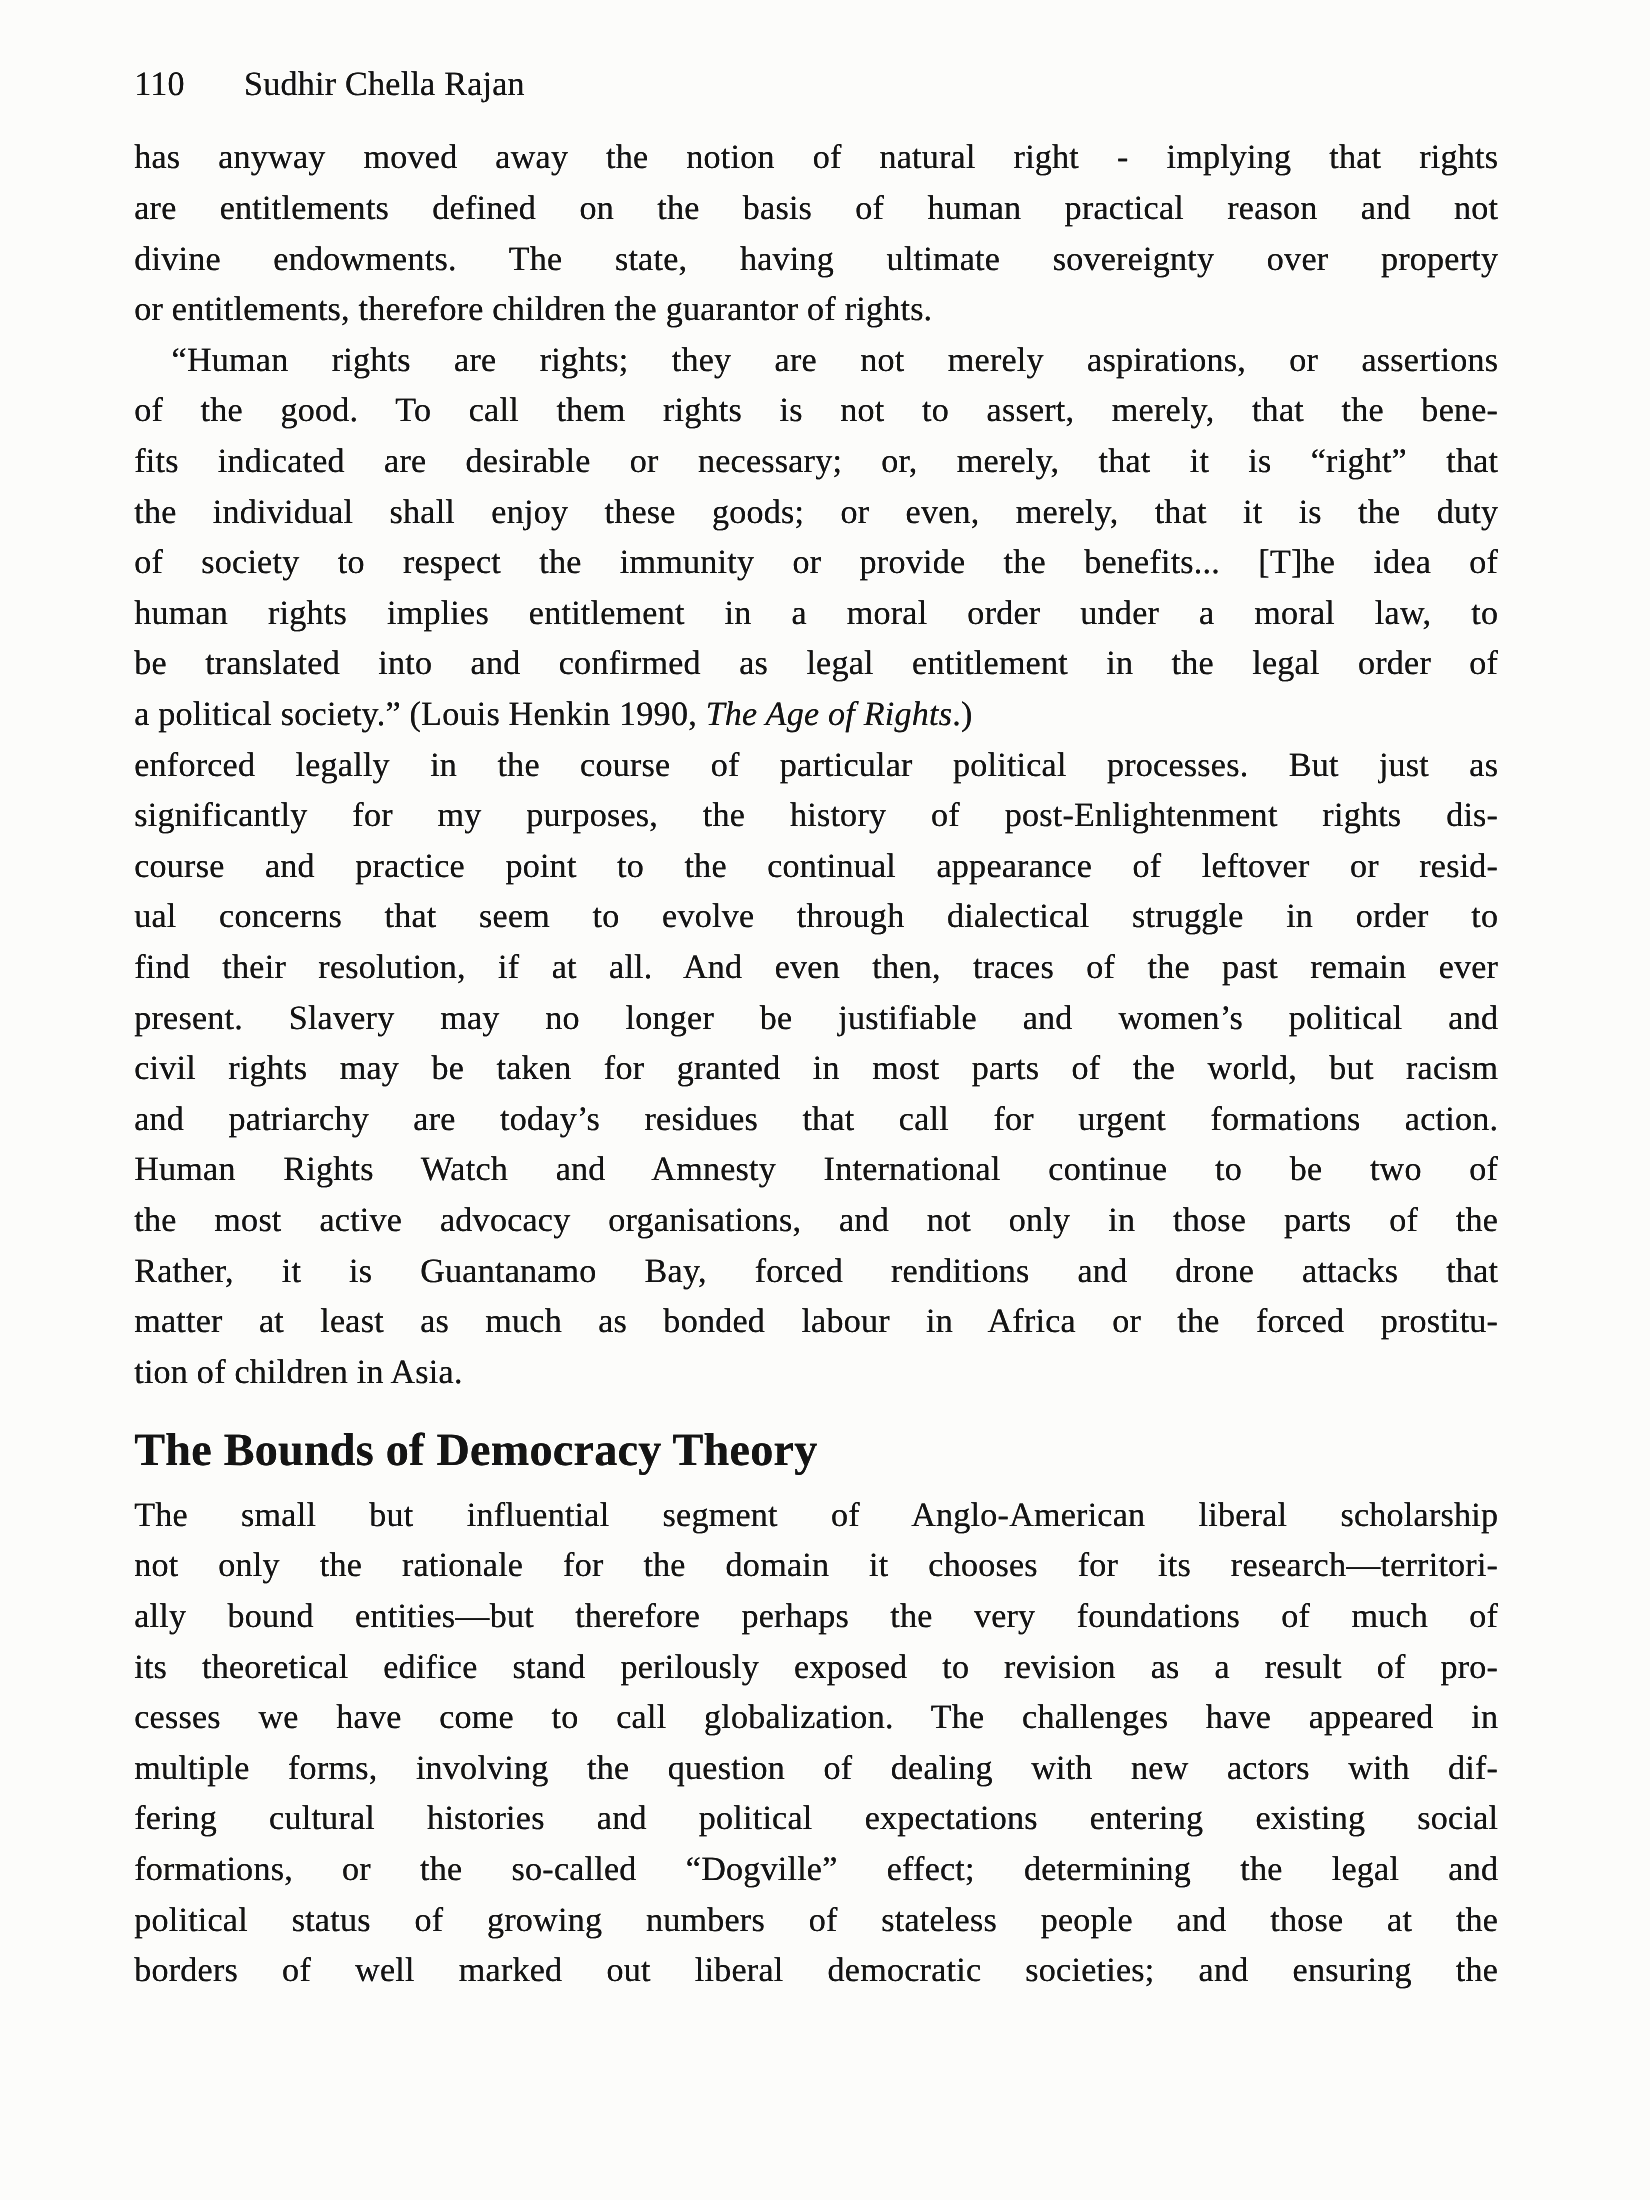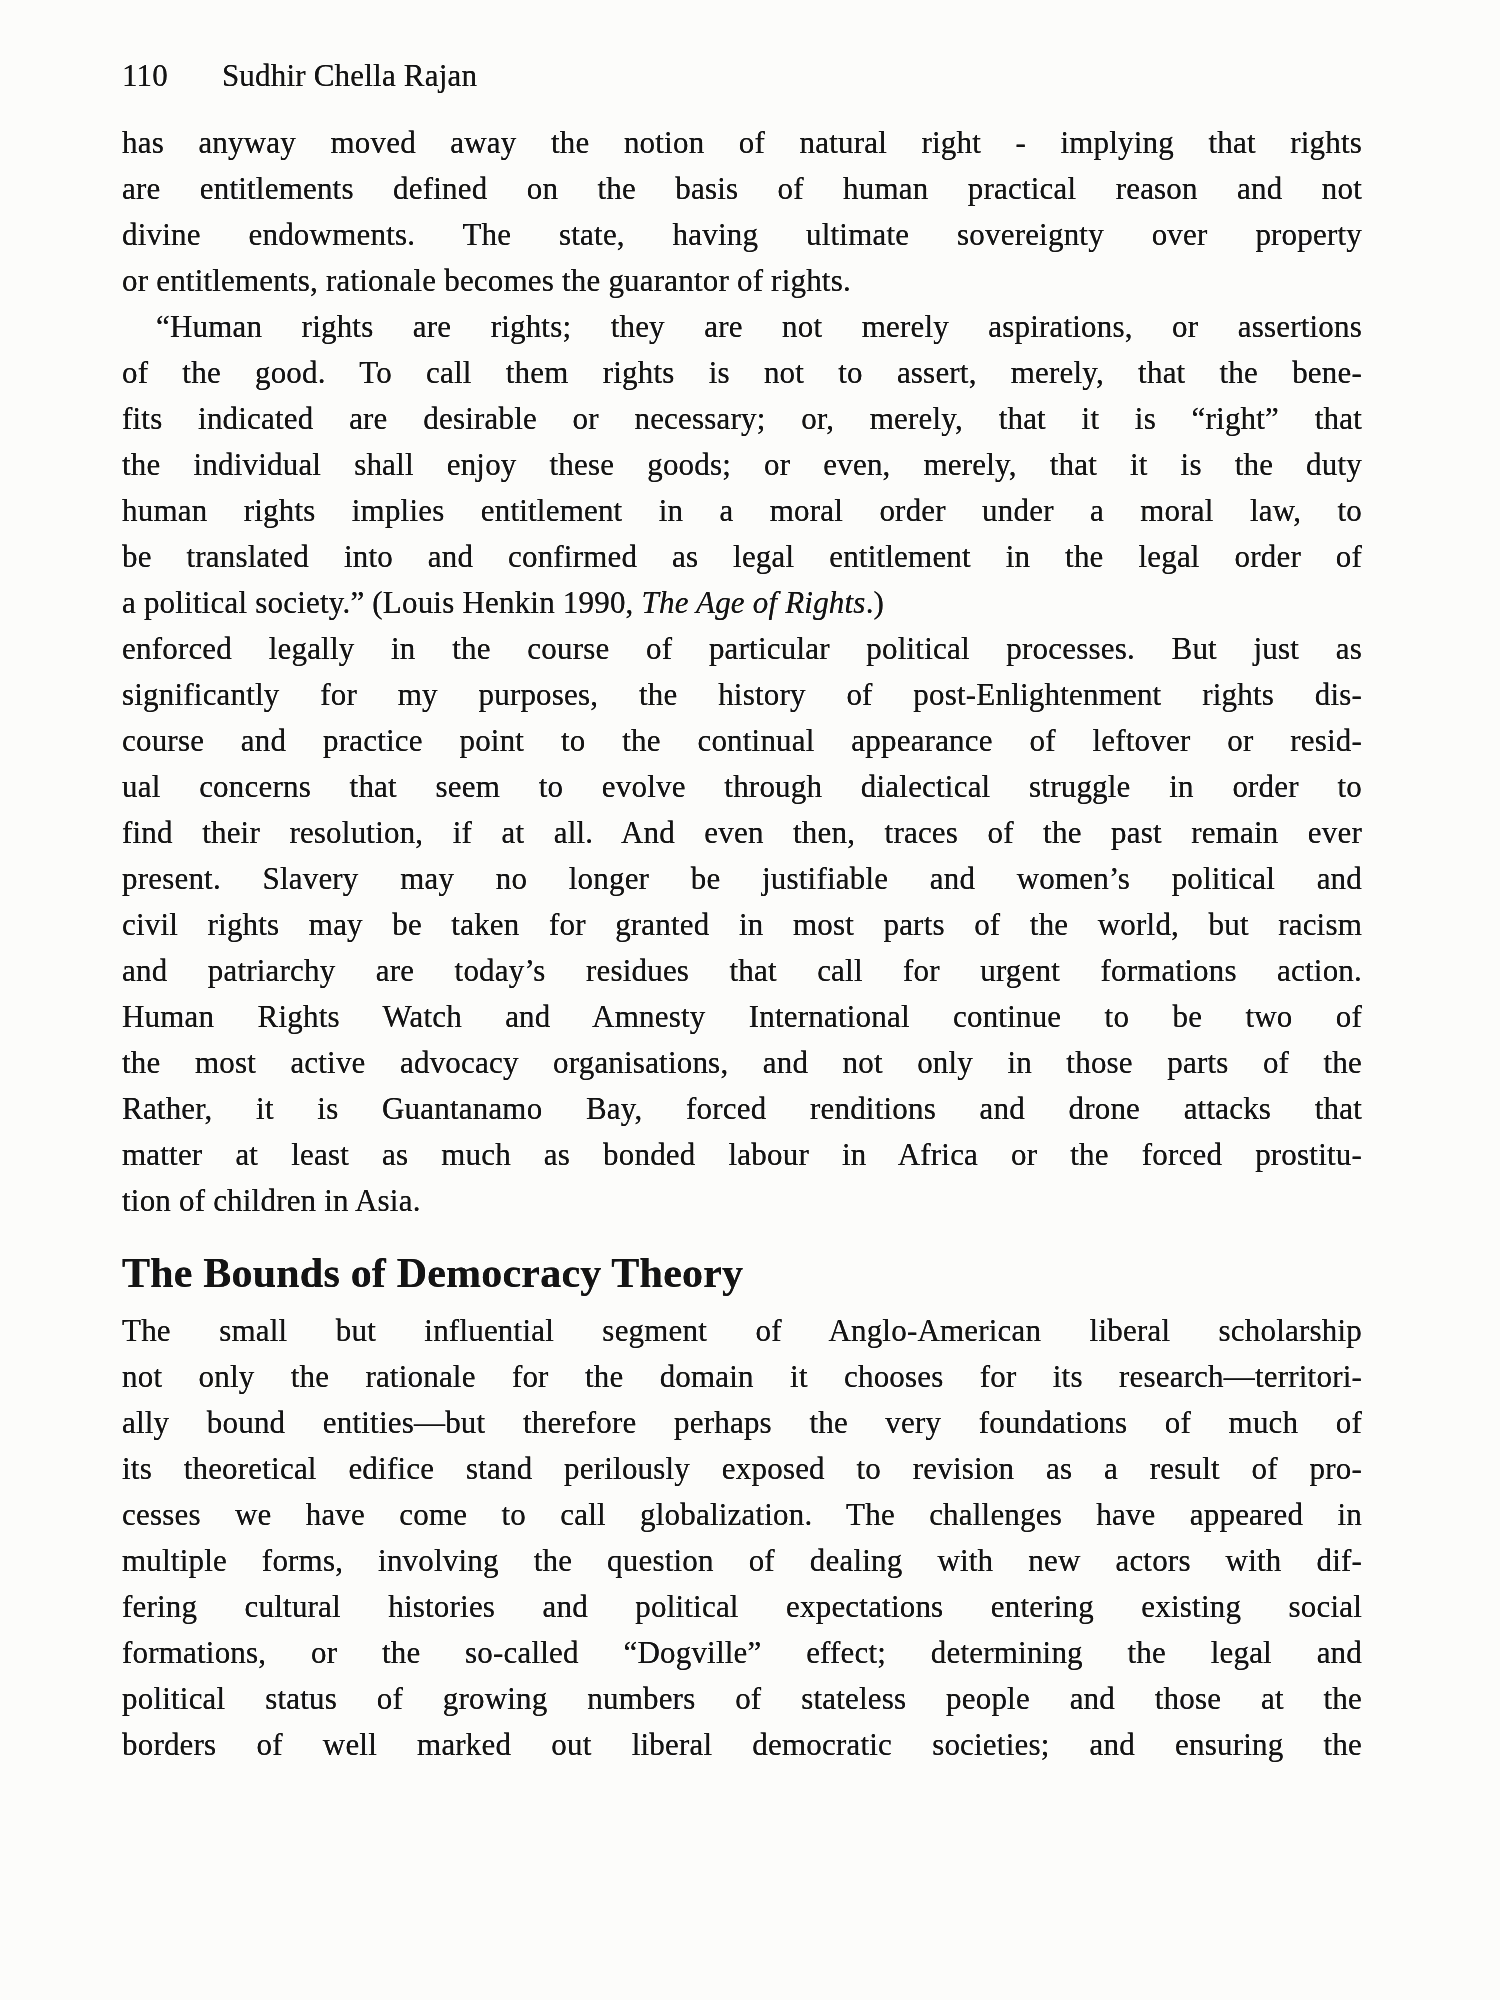--- a/index.html
+++ b/index.html
@@ -60,27 +60,28 @@
 <div class="page">
   <div class="page-header">
     <span class="folio">110</span>
     <span class="author">Sudhir Chella Rajan</span>
   </div>
   <div class="page-body">
       <div class="paragraph">
         <div class="line">has anyway moved away the notion of natural right - implying that rights</div>
         <div class="line">are entitlements defined on the basis of human practical reason and not</div>
         <div class="line">divine endowments. The state, having ultimate sovereignty over property</div>
-        <div class="line endline">or entitlements, rationale becomes the guarantor of rights.</div>
+        <div class="line endline">or entitlements, therefore children the guarantor of rights.</div>
       </div>
       <div class="paragraph">
         <div class="line indent">“Human rights are rights; they are not merely aspirations, or assertions</div>
         <div class="line">of the good. To call them rights is not to assert, merely, that the bene-</div>
         <div class="line">fits indicated are desirable or necessary; or, merely, that it is “right” that</div>
         <div class="line">the individual shall enjoy these goods; or even, merely, that it is the duty</div>
+        <div class="line">of society to respect the immunity or provide the benefits... [T]he idea of</div>
         <div class="line">human rights implies entitlement in a moral order under a moral law, to</div>
         <div class="line">be translated into and confirmed as legal entitlement in the legal order of</div>
         <div class="line endline">a political society.” (Louis Henkin 1990, <i>The Age of Rights</i>.)</div>
       </div>
       <div class="paragraph">
         <div class="line">enforced legally in the course of particular political processes. But just as</div>
         <div class="line">significantly for my purposes, the history of post-Enlightenment rights dis-</div>
         <div class="line">course and practice point to the continual appearance of leftover or resid-</div>
         <div class="line">ual concerns that seem to evolve through dialectical struggle in order to</div>
         <div class="line">find their resolution, if at all. And even then, traces of the past remain ever</div>

